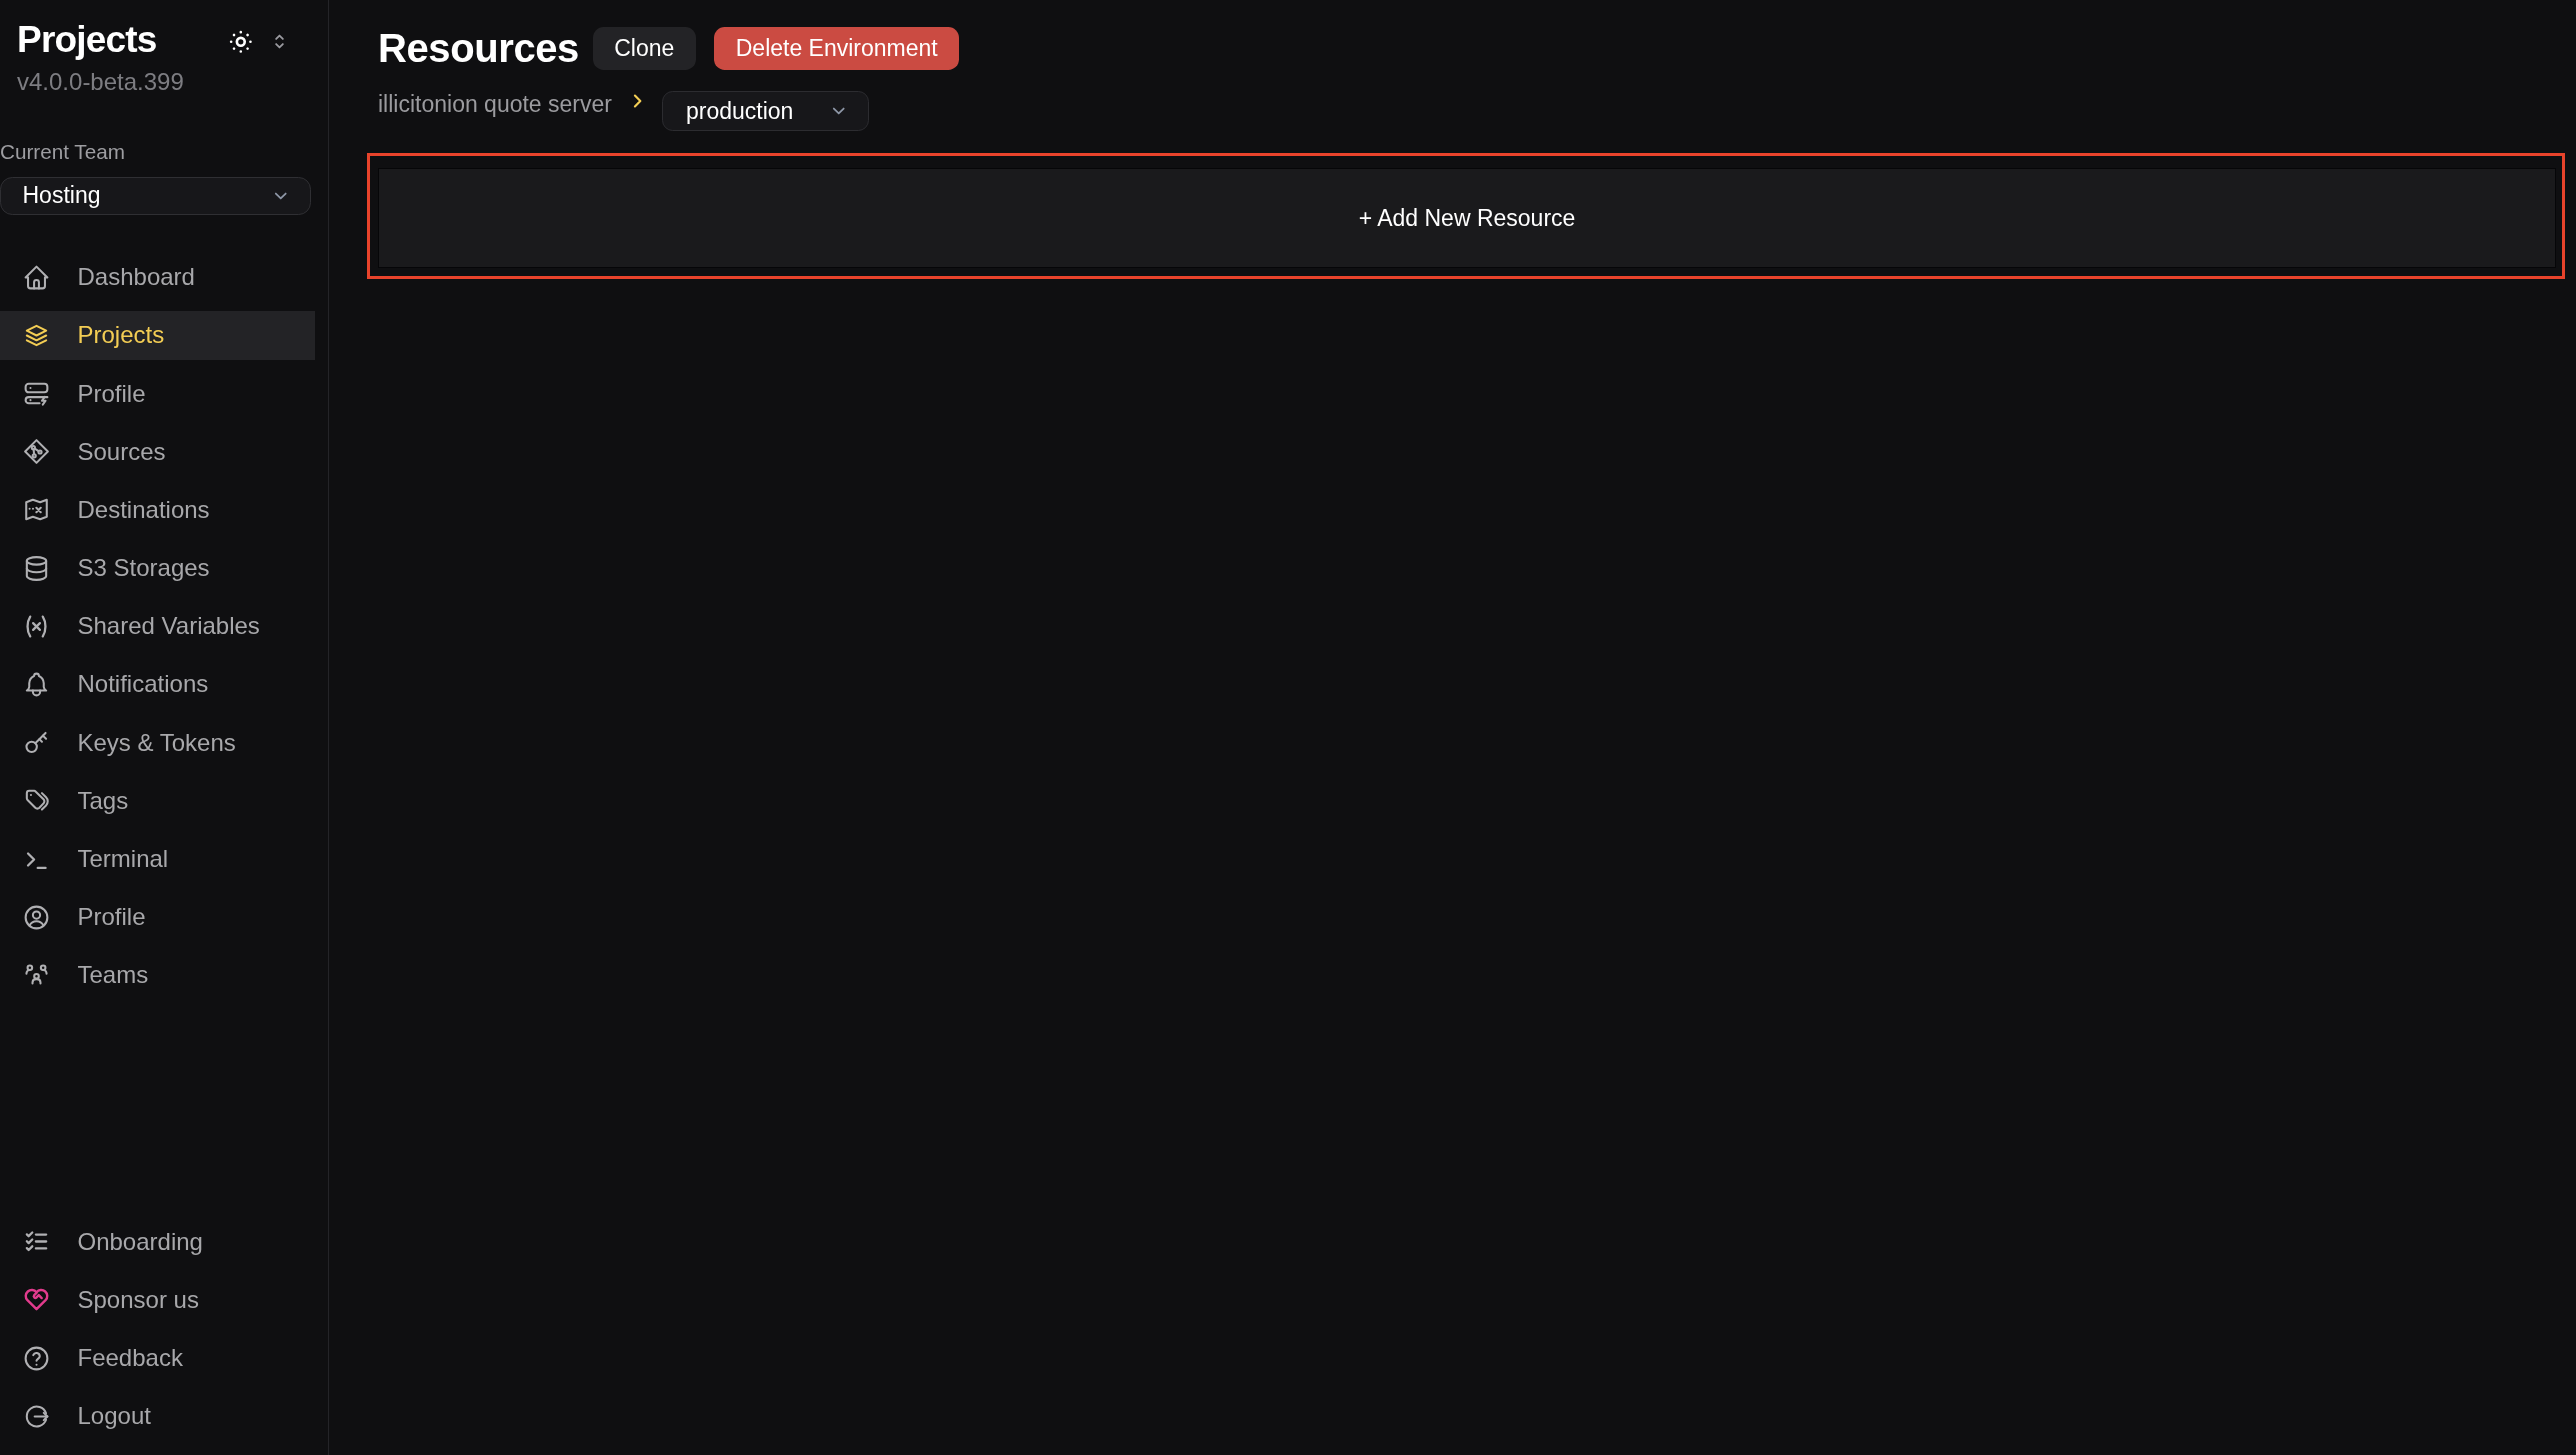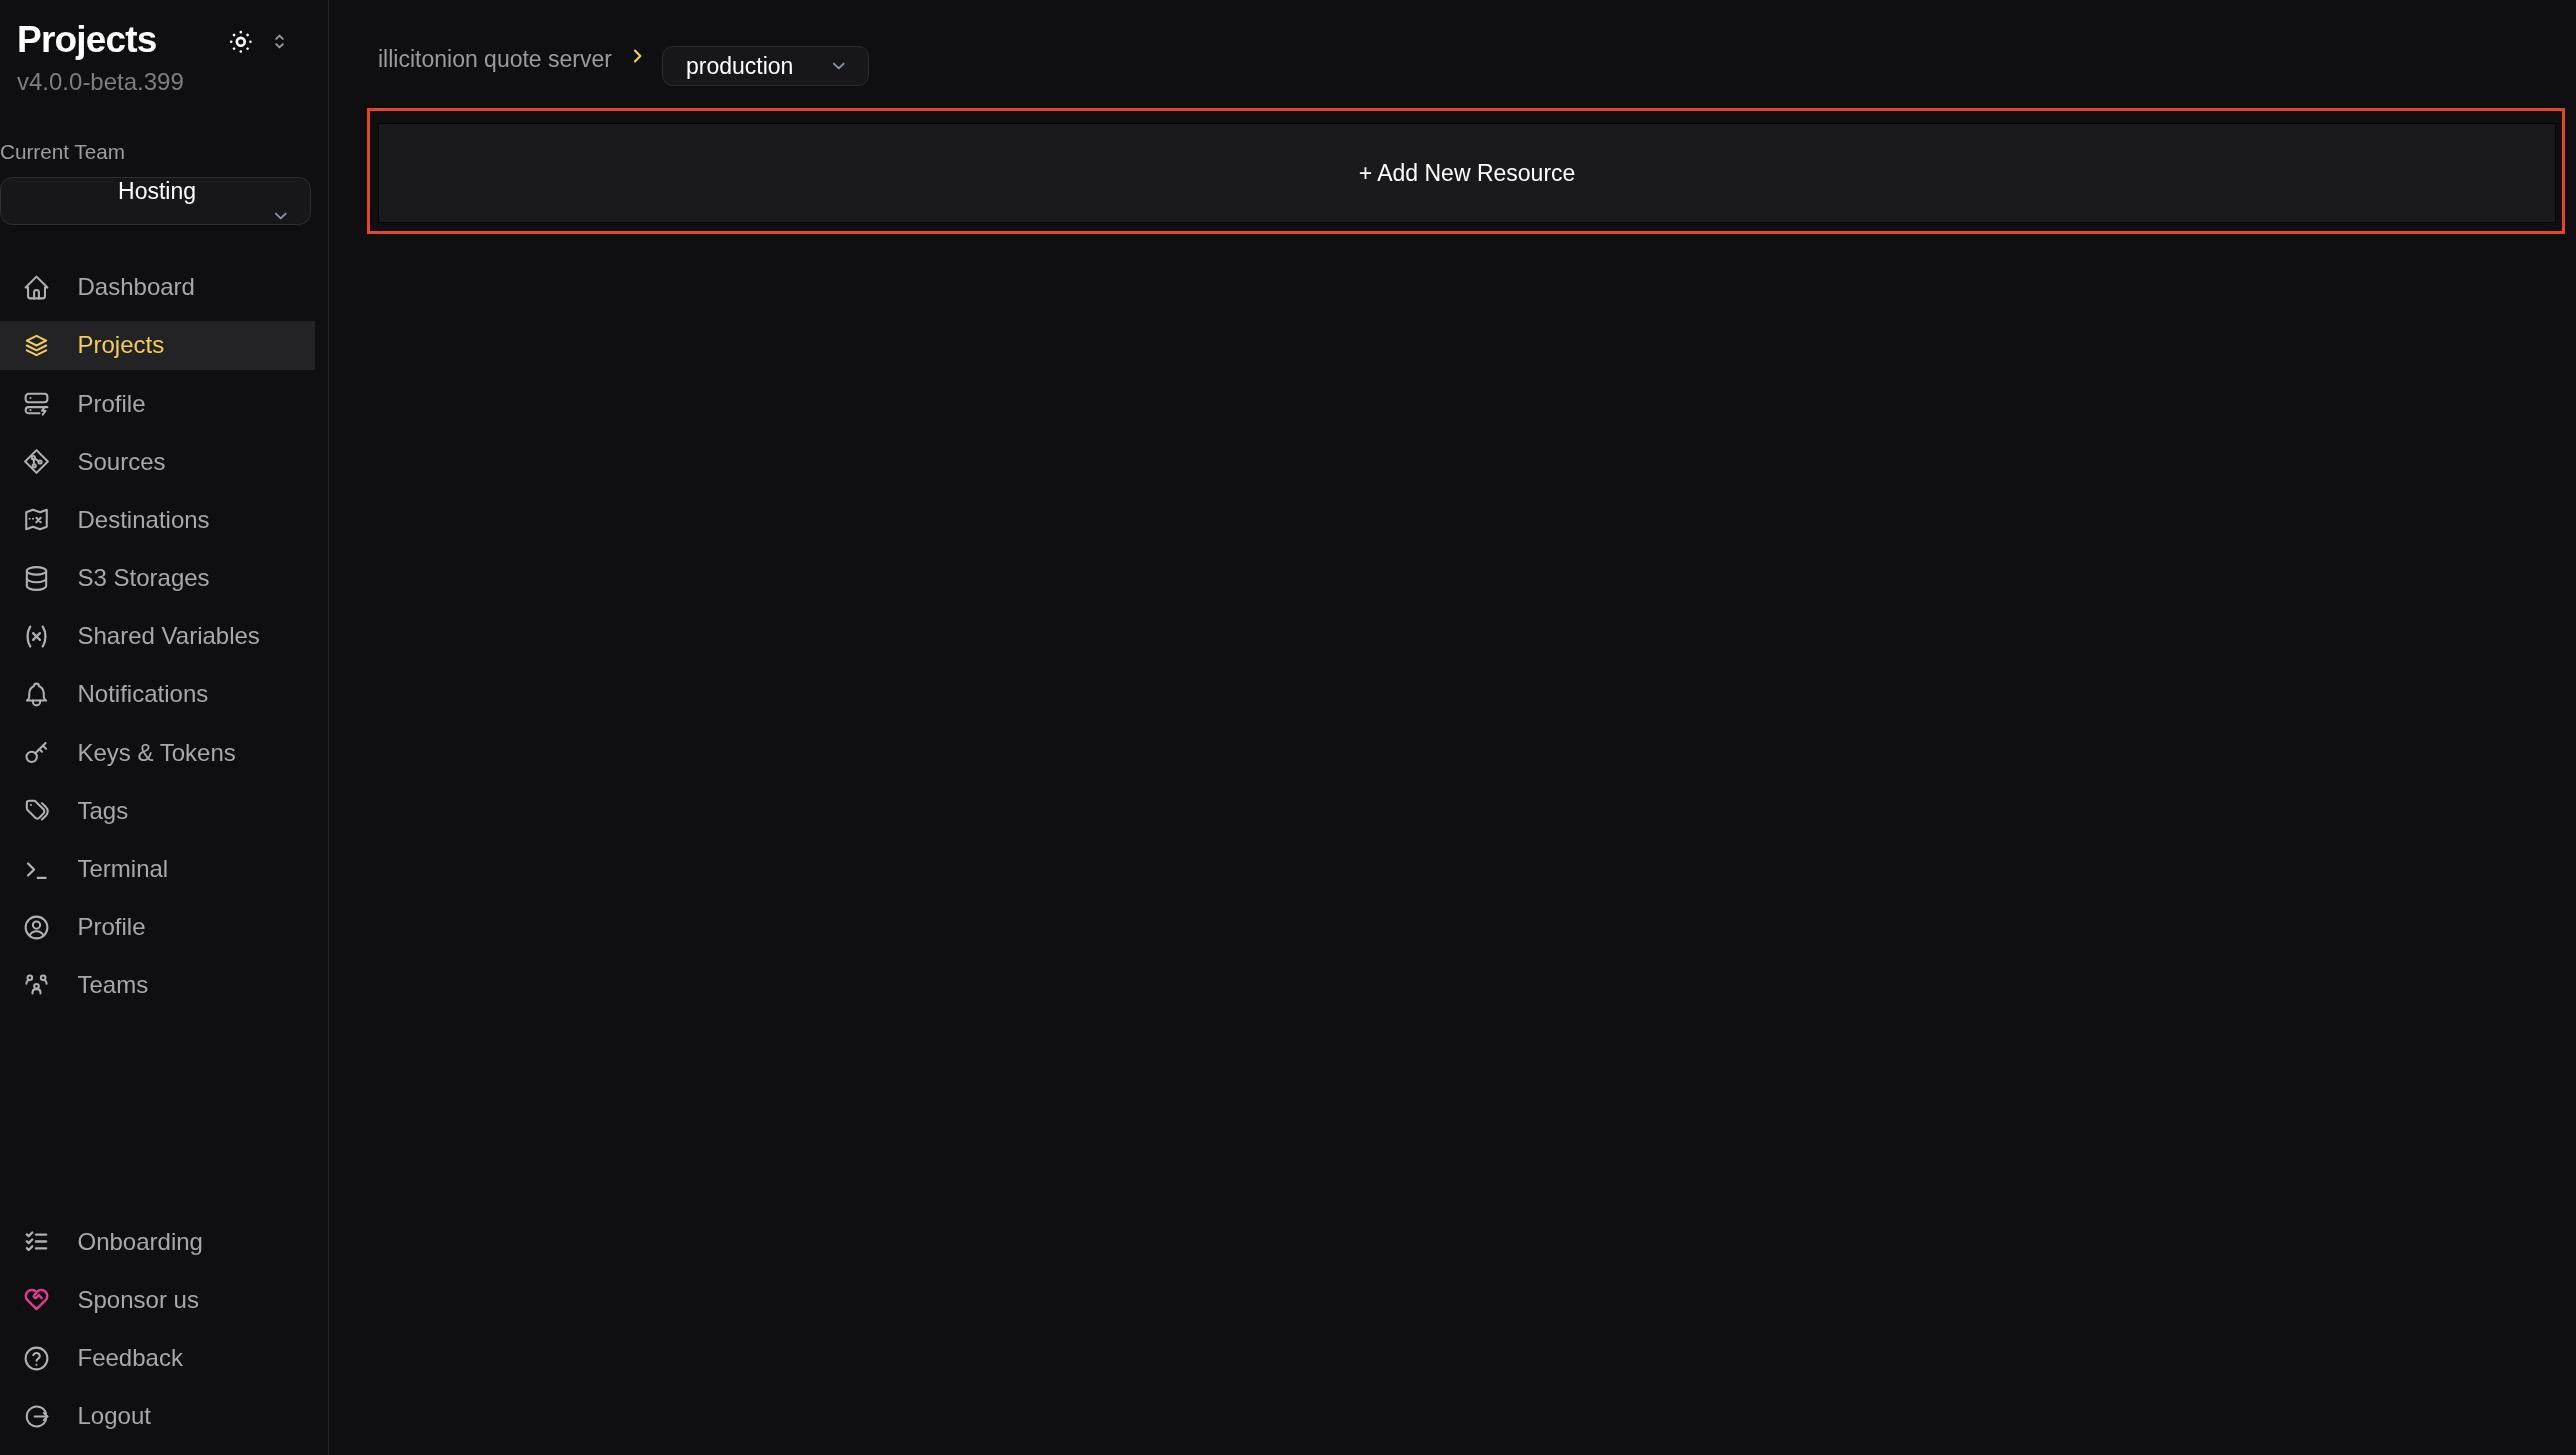--- a/index.html
+++ b/index.html
@@ -24,25 +24,24 @@
   .logo-row { display:flex; align-items:flex-start; padding:0 37px 0 17px; }
   .app-name { font-size:37px; font-weight:700; letter-spacing:-0.8px; color:#ffffff; line-height:1.1; }
   .logo-icons { margin-left:auto; display:flex; align-items:center; gap:13.8px; margin-top:7.7px; }
   .icon-sun { color:#ffffff; }
   .icon-updown { color:#9a9aa0; }
   .version { font-size:24px; color:#7d7d82; padding:7.7px 17px 0 17px; }
 
   .team-section { padding:44px 17px 0 0; }
   .team-label { font-size:20.7px; color:#9d9da1; }
   .team-select {
-    margin-top:12.3px; height:48px; width:100%;
+    margin-top:12.3px; height:38px; width:100%;
     background:#17171a; border:1.5px solid #2f2f33; border-radius:12.3px;
     display:flex; align-items:center; padding:0 18.4px 0 21.5px;
     cursor:pointer;
-    flex-direction:column;
   }
   .team-select .select-value { font-size:23px; color:#ffffff; }
   .team-select .sel-chevron { margin-left:auto; color:#8d96a6; }
 
   .nav { margin-top:38px; display:flex; flex-direction:column; }
   .nav-bottom { margin-top:auto; }
   .nav-row {
     height:49px; margin:0 13px 9.2px 0;
     display:flex; align-items:center; gap:27px;
     padding-left:21.5px; cursor:pointer;
@@ -300,20 +299,25 @@
             <path d="M10.5 12H21"></path>
             <path d="m18 9 3 3-3 3"></path>
           </svg>
         </span>
         <span>Logout</span>
       </div>
     </nav>
 </aside>
 
 <main class="main">
+  <div class="header-row">
+    <h1 class="page-title">Resources</h1>
+    <button class="btn btn-neutral">Clone</button>
+    <button class="btn btn-danger">Delete Environment</button>
+  </div>
 
   <div class="breadcrumb-row">
     <span class="crumb-project">illicitonion quote server</span>
     <span class="crumb-chevron">
         <svg width="20" height="20" viewBox="0 0 24 24" fill="none" stroke="currentColor" stroke-width="2.6" stroke-linecap="round" stroke-linejoin="round">
           <path d="m9.5 5.5 6.5 6.5-6.5 6.5"></path>
         </svg>
       </span>
     <div class="env-select">
       <span class="select-value">production</span>

